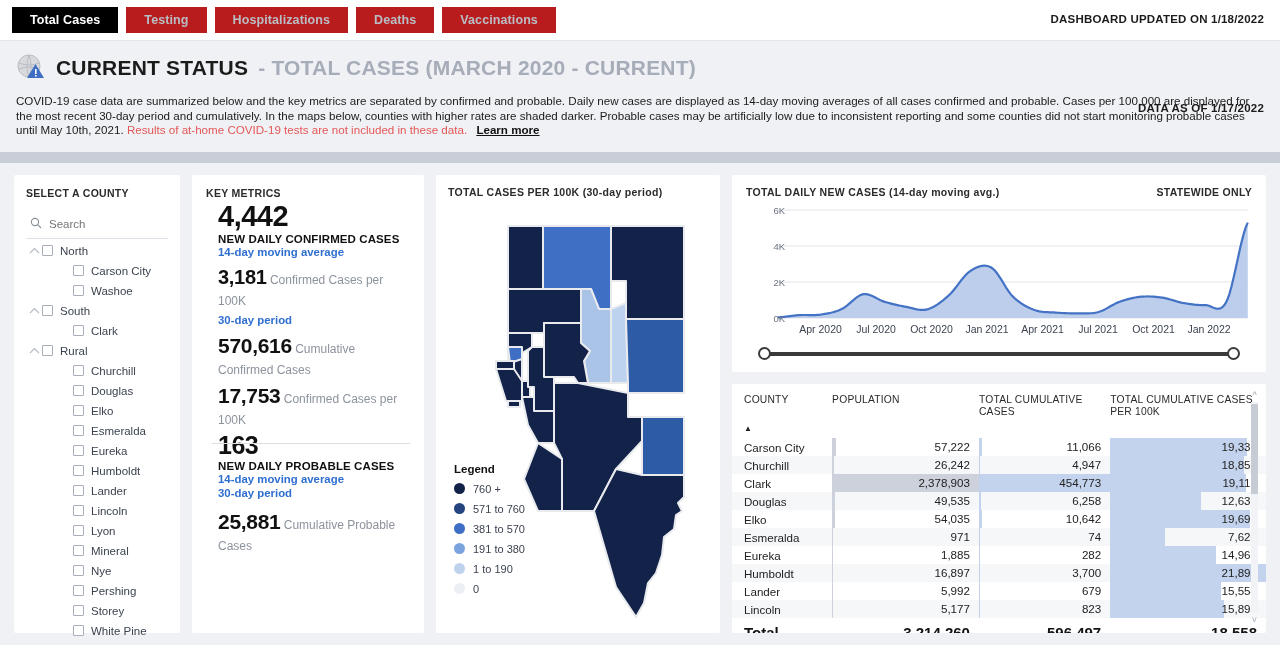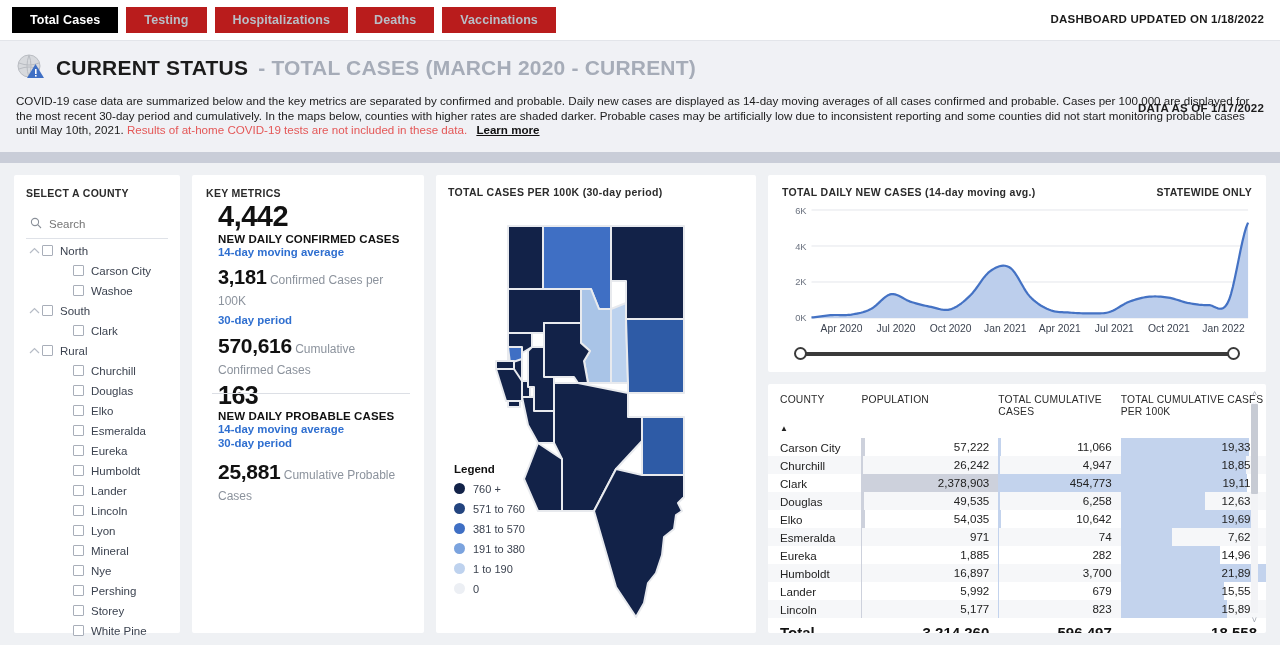--- a/index.html
+++ b/index.html
@@ -126,21 +126,21 @@
   .m-line {
     padding-left: 12px; margin-top: 9px;
     font-size: 12px; color: #8c939d; line-height: 21px;
   }
   .m-line b { font-size: 20px; color: #111; letter-spacing: -.3px; }
   .m-line.big b { font-size: 21px; }
   .divider-wrap { position: relative; margin-top: 12px; height: 1px; }
   .divider { border-top: 1px solid #dcdfe5; margin-left: 6px; }
 
   
-  .map-panel { width: 320px; padding: 11px 12px 0 12px; flex: 0 0 auto; position: relative; }
+  .map-panel { width: 284px; padding: 11px 12px 0 12px; flex: 0 0 auto; position: relative; }
   .map-svg { position: absolute; left: 30px; top: 36px; }
   .legend { position: absolute; left: 18px; top: 288px; }
   .legend-title { font-size: 11.5px; font-weight: bold; color: #111; }
   .legend-item {
     display: flex; align-items: center; gap: 8px;
     margin-top: 8px; font-size: 11px; color: #3c4350;
   }
   .legend-item:first-of-type { font-weight: bold; color: #111; }
   .dot { width: 11px; height: 11px; border-radius: 50%; flex: 0 0 auto; }
 
@@ -371,20 +371,24 @@
       <b>3,181</b>
       <span>Confirmed Cases per 100K</span>
     </div>
     <div class="m-blue" style="margin-top:2px">30-day period</div>
 
     <div class="m-line big">
       <b>570,616</b>
       <span>Cumulative Confirmed Cases</span>
     </div>
 
+    <div class="m-line big" style="margin-top:4px">
+      <b>17,753</b>
+      <span>Confirmed Cases per 100K</span>
+    </div>
 
     <div class="divider-wrap">
         <div class="divider"></div>
       </div>
 
     <div class="big-num" style="font-size:25px;line-height:29px;margin-top:-13px">163</div>
     <div class="m-label">NEW DAILY PROBABLE CASES</div>
     <div class="m-blue">14-day moving average</div>
 
     <div class="m-blue" style="margin-top:2px">30-day period</div>

